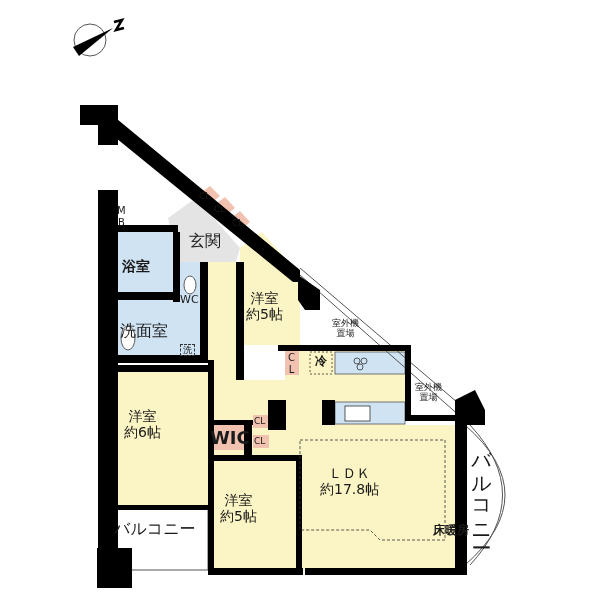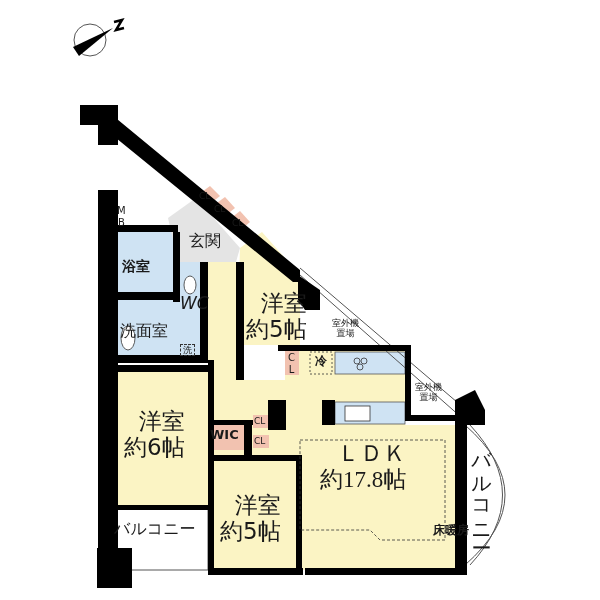--- a/index.html
+++ b/index.html
@@ -1,19 +1,19 @@
 <!DOCTYPE html>
 <html><head>
 <meta charset="utf-8">
 <style>
   html, body { margin:0; padding:0; background:#ffffff; }
   body { width:600px; height:600px; position:relative; overflow:hidden; font-family:"DejaVu Sans", sans-serif; }
   svg { position:absolute; left:0; top:0; }
   .lbl { position:absolute; color:#1a1a1a; text-align:center; line-height:1.15; white-space:nowrap; }
-  .big { font-size:23px;text-align:right; }
+  .big { font-size:14px; }
   .mid { font-size:16px; }
   .sm { font-size:11px;font-weight:bold; }
   .xs { font-size:9px; }
   .vert { writing-mode:vertical-rl; font-size:20px; letter-spacing:2px; }
 </style>
 </head>
 <body>
 
 <svg width="600" height="600" viewBox="0 0 600 600">
 
@@ -103,41 +103,41 @@
       <circle cx="360" cy="367" r="3"></circle>
     <rect x="345" y="406" width="25" height="15" fill="#fff"></rect>
     <ellipse cx="128" cy="338" rx="7" ry="12" fill="#fff"></ellipse>
     <ellipse cx="190" cy="285" rx="6" ry="9" fill="#fff"></ellipse>
     <polyline points="300,440 445,440 445,540 380,540 370,530 300,530 300,440" stroke-dasharray="3,2"></polyline>
   </g>
 </svg>
 
 <div class="lbl mid" style="left:189px;top:232px;">玄関</div>
 <div class="lbl sm" style="left:122px;top:258px;font-size:14px;">浴室</div>
-<div class="lbl xs" style="left:180px;top:294px;font-size:17px;font-style:italic;">WC</div>
+<div class="lbl xs" style="left:180px;top:294px;font-size:11px;">WC</div>
 <div class="lbl mid" style="left:120px;top:322px;">洗面室</div>
 <div class="lbl xs" style="left:180px;top:344px;border:1px dashed #333;padding:0 2px;">洗</div>
 <div class="lbl xs" style="left:117px;top:205px;white-space:pre;font-size:10px;">M
 B</div>
 
 <div class="lbl big" style="left:246px;top:290px;">
   <div>洋室</div>
   <div>約5帖</div>
 </div>
 <div class="lbl big" style="left:124px;top:408px;">
   <div>洋室</div>
   <div>約6帖</div>
 </div>
 <div class="lbl big" style="left:220px;top:492px;">
   <div>洋室</div>
   <div>約5帖</div>
 </div>
-<div class="lbl sm" style="left:210px;top:428px;font-size:13px;">WIC</div>
+<div class="lbl sm" style="left:210px;top:428px;font-size:18px;">WIC</div>
 
-<div class="lbl big" style="left:320px;top:441px;font-family:Liberation Serif, serif;">
+<div class="lbl big" style="left:320px;top:465px;">
   <div>ＬＤＫ</div>
   <div>約17.8帖</div>
 </div>
 <div class="lbl sm" style="left:392px;top:524px;font-size:12px;margin-left:41px;">床暖房</div>
 <div class="lbl sm" style="left:315px;top:355px;font-size:12px;">冷</div>
 
 <div class="lbl xs" style="left:199px;top:191px;">CL</div>
 <div class="lbl xs" style="left:214px;top:204px;">CL</div>
 <div class="lbl xs" style="left:232px;top:218px;">CL</div>
 <div class="lbl xs" style="left:288px;top:352px;white-space:pre;font-size:10px;">C

